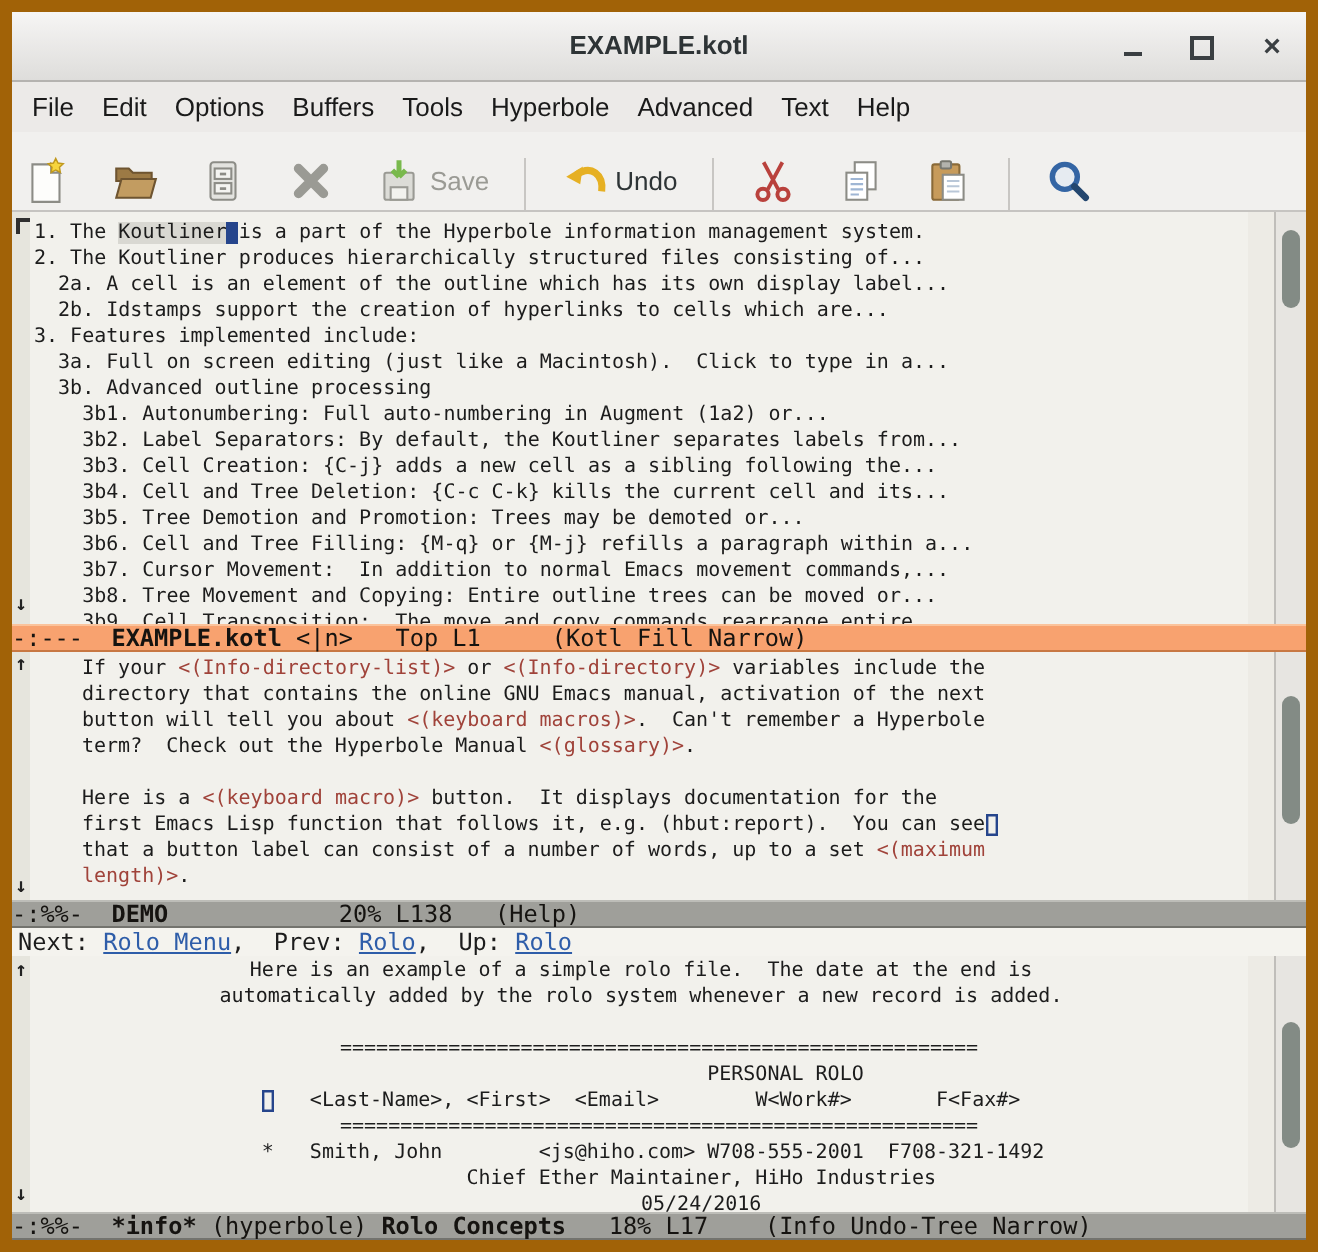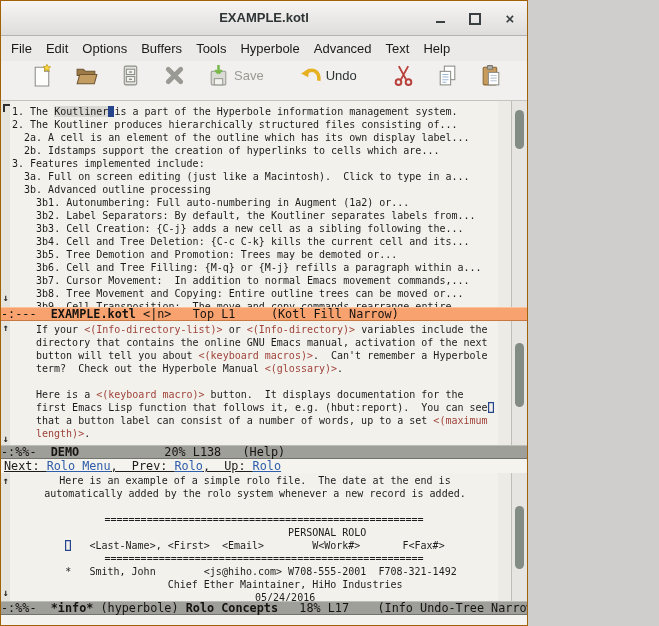--- a/index.html
+++ b/index.html
@@ -1,34 +1,34 @@
 <!DOCTYPE html>
 <html style="--bg: #f2f1ec; --fringe: #e6e5dd; --modeline_active: #f8a26f; --modeline_inactive: #9f9f9a; --hyperbole_button: #a0433a; --link: #2e5da9; --cursor: #26458c; --highlight: #d9d8d2; --scroll_thumb: #838b85;"><head>
 <meta charset="utf-8">
 <style>
   html,body{margin:0;padding:0;background:#cfcecc;}
-  .frame{position:relative;width:528px;height:626px;background:var(--bg,#f2f1ec);
-         font-family:"Liberation Sans",sans-serif;border:1px solid #a16207;box-sizing:border-box;
+  .frame{position:relative;width:659px;height:626px;background:var(--bg,#f2f1ec);
+         font-family:"Liberation Sans",sans-serif;border:6px solid #a16207;box-sizing:border-box;
          overflow:hidden;}
   
   .titlebar{position:absolute;left:0;top:0;width:100%;height:35px;
     background:linear-gradient(#f6f5f4,#dedddb);border-bottom:1px solid #b5b3b0;box-sizing:border-box;}
   .title{position:absolute;left:0;right:0;top:9px;text-align:center;font-size:13px;font-weight:bold;color:#2e3436;}
   .wctrl{position:absolute;right:10px;top:0;height:35px;display:flex;align-items:center;gap:21px;}
   .wbtn{width:14px;height:14px;display:flex;align-items:center;justify-content:center;color:#3a3f42;cursor:default;}
   .minbar{width:9px;height:2px;background:#3a3f42;margin-top:7px;}
   .maxbox{width:8px;height:8px;border:2px solid #3a3f42;}
   .closex{font-size:15px;font-weight:bold;line-height:14px;}
   
   .menubar{position:absolute;left:0;top:35px;width:100%;height:25px;background:#eceae8;
     display:flex;align-items:center;padding-left:3px;box-sizing:border-box;font-size:13px;color:#1a1a1a;}
   .mitem{padding:3px 7px;cursor:default;}
   
   .toolbar{position:absolute;left:0;top:60px;width:100%;height:40px;background:#f1f0ee;
-    border-bottom:1px solid #c6c4c1;box-sizing:border-box;display:flex;align-items:flex-start;padding-left:24px;}
+    border-bottom:1px solid #c6c4c1;box-sizing:border-box;display:flex;align-items:flex-end;padding-left:0;}
   .tbtn{display:flex;align-items:center;gap:3px;border:none;background:transparent;padding:2px 5px;margin-right:9px;cursor:default;}
   .tbtn svg{width:25px;height:25px;display:block;}
   .tlabel{font-size:13px;color:#2e3436;}
   .tbtn.disabled .tlabel{color:#9a9a94;}
   .tsep{width:1px;height:26px;background:#c8c6c3;margin:0 12px 0 3px;}
   
   .pane{position:absolute;left:0;width:100%;background:var(--bg,#f2f1ec);overflow:hidden;}
   .pane1{top:100px;height:206px;}
   .pane2{top:320px;height:124px;}
   .pane3{top:472px;height:128px;}
@@ -55,21 +55,21 @@
     font-family:"DejaVu Sans Mono","Liberation Mono",monospace;font-size:11.8px;line-height:14px;
     white-space:pre;color:#151310;overflow:hidden;}
   .ml1{top:306px;background:var(--modeline_active,#f8a26f);
     box-shadow:inset 0 1px 0 #fbc39b, inset 0 -1px 0 #c87843;}
   .ml2{top:444px;} .ml3{top:600px;}
   .mlgray{background:var(--modeline_inactive,#9f9f9a);
     box-shadow:inset 0 1px 0 #bdbdb8, inset 0 -1px 0 #73736e;}
   
   .infohdr{position:absolute;left:0;top:458px;width:100%;height:14px;background:#f4f3ee;
     font-family:"DejaVu Sans Mono","Liberation Mono",monospace;font-size:11.8px;line-height:14px;
-    white-space:pre;color:#1c1c1c;padding-left:3px;box-sizing:border-box;text-decoration:underline;}
+    white-space:pre;color:#1c1c1c;padding-left:3px;box-sizing:border-box;}
   .minibuf{position:absolute;left:0;top:614px;width:100%;height:12px;background:#f4f3ef;}
 </style>
 </head>
 <body>
 
 <div class="frame">
 
   <div class="titlebar">
     <span class="title">EXAMPLE.kotl</span>
     <span class="wctrl">

